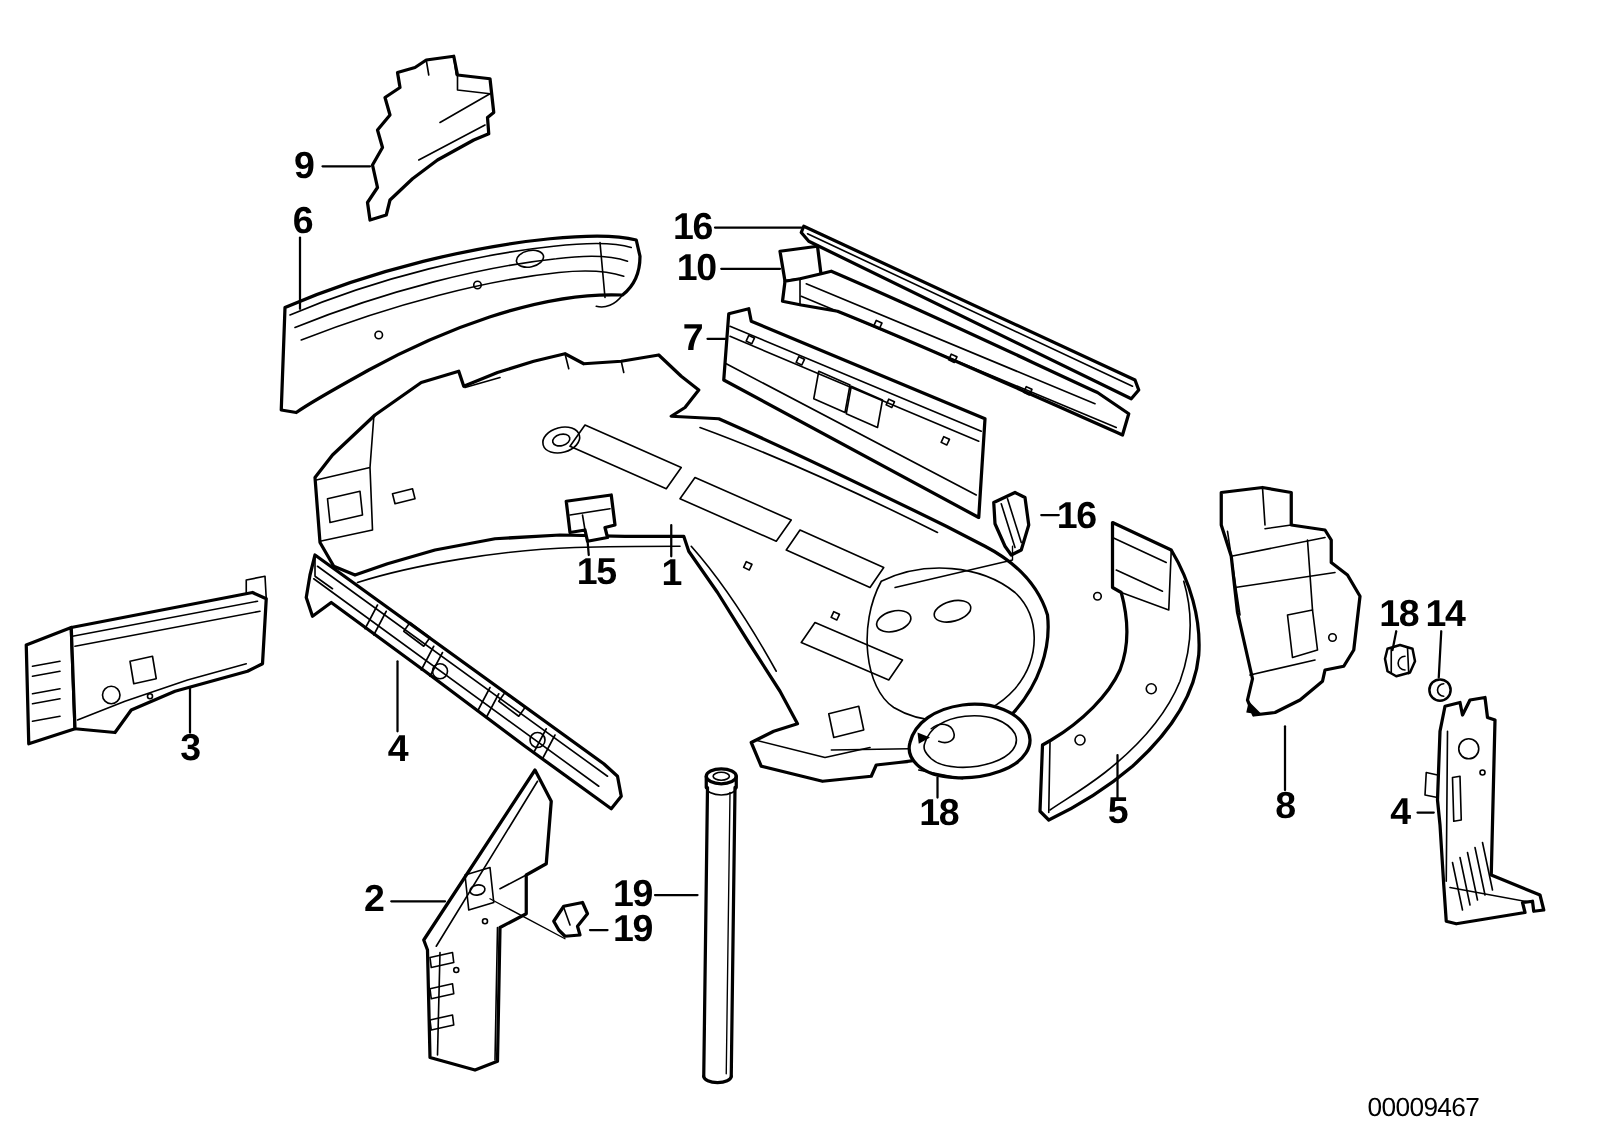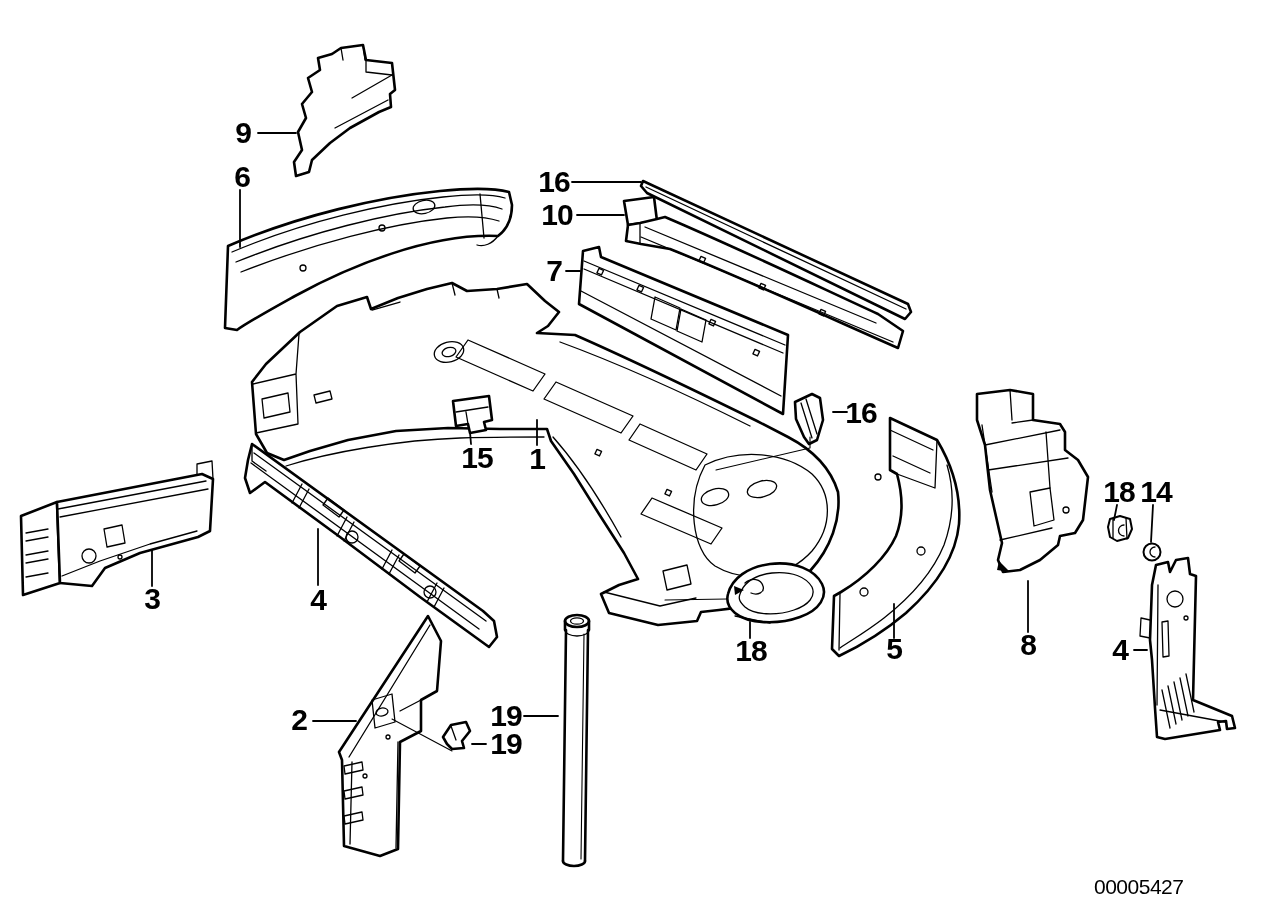--- a/index.html
+++ b/index.html
@@ -255,14 +255,14 @@
   <div class="callout" style="left:554px;top:182px">16</div>
   <div class="callout" style="left:1120px;top:650px">4</div>
   <div class="callout" style="left:751px;top:651px">18</div>
   <div class="callout" style="left:1156px;top:492px">14</div>
   <div class="callout" style="left:1119px;top:492px">18</div>
   <div class="callout" style="left:861px;top:413px">16</div>
   <div class="callout" style="left:477px;top:458px">15</div>
   <div class="callout" style="left:506px;top:716px">19</div>
   <div class="callout" style="left:506px;top:744px">19</div>
 
-  <div class="drawing-number">00005427</div>
+  <div class="drawing-number">00009467</div>
 </div>
 
 </body></html>

